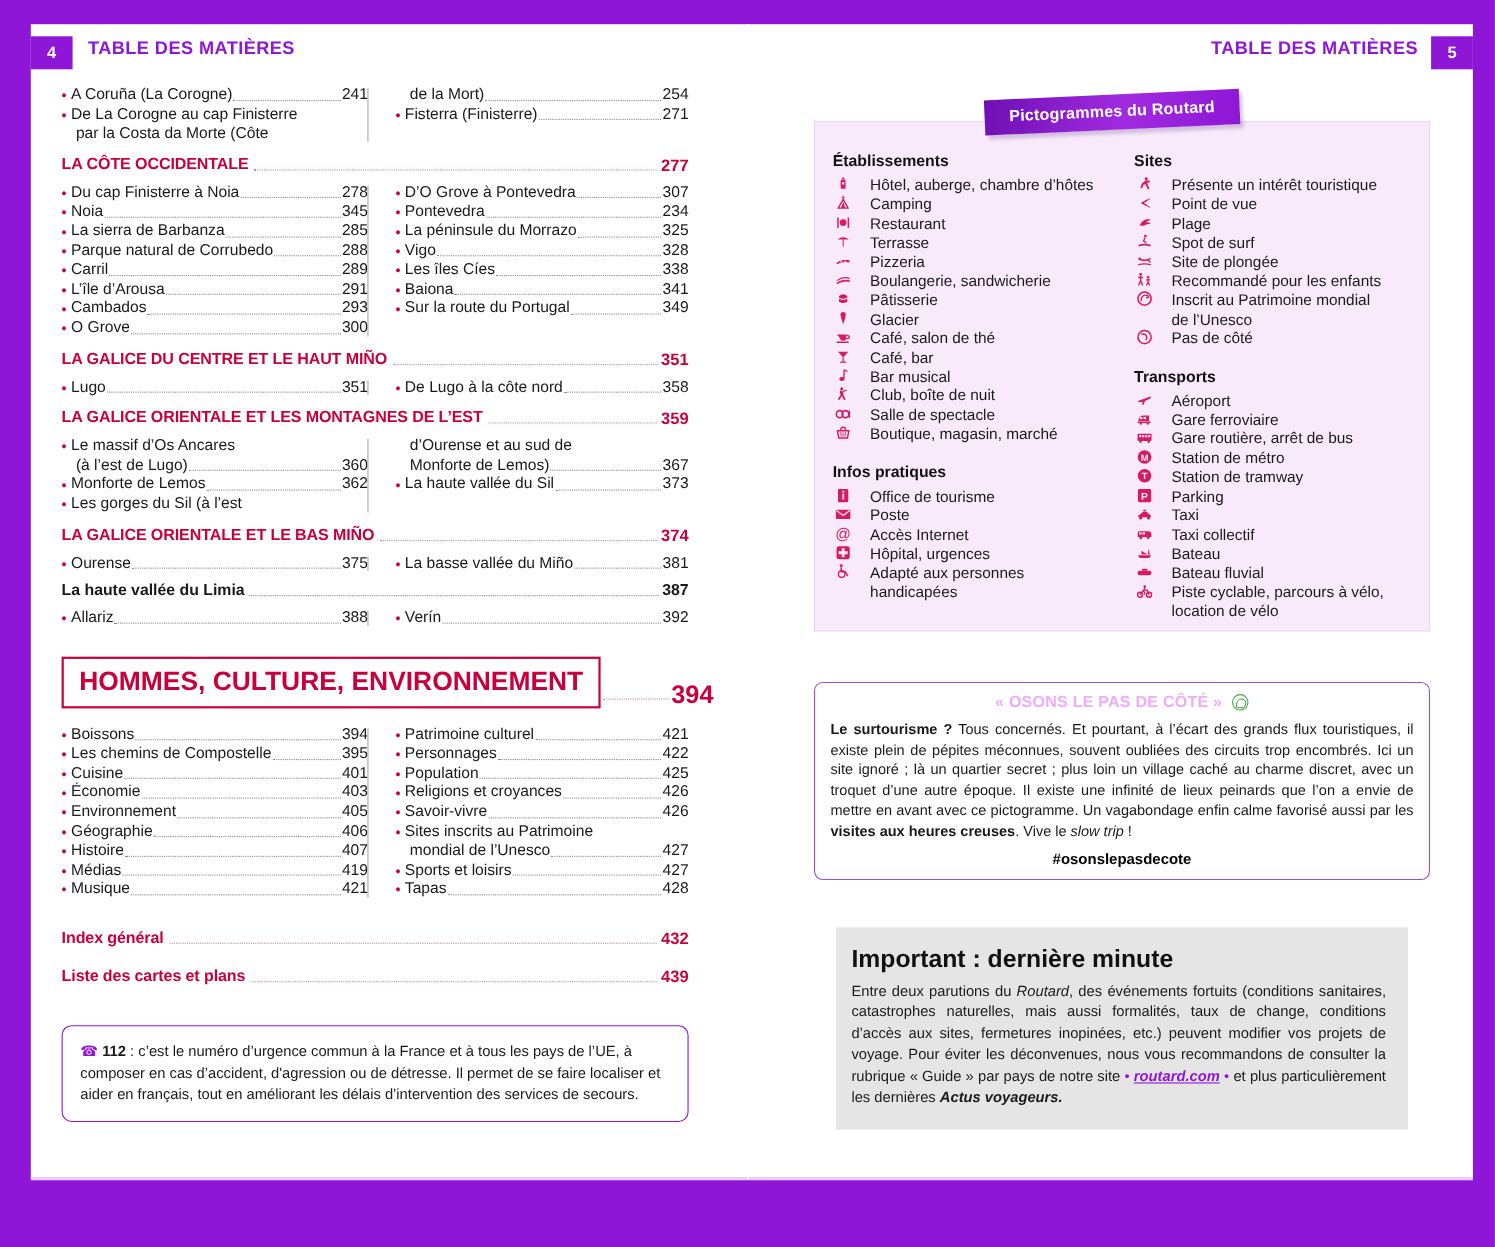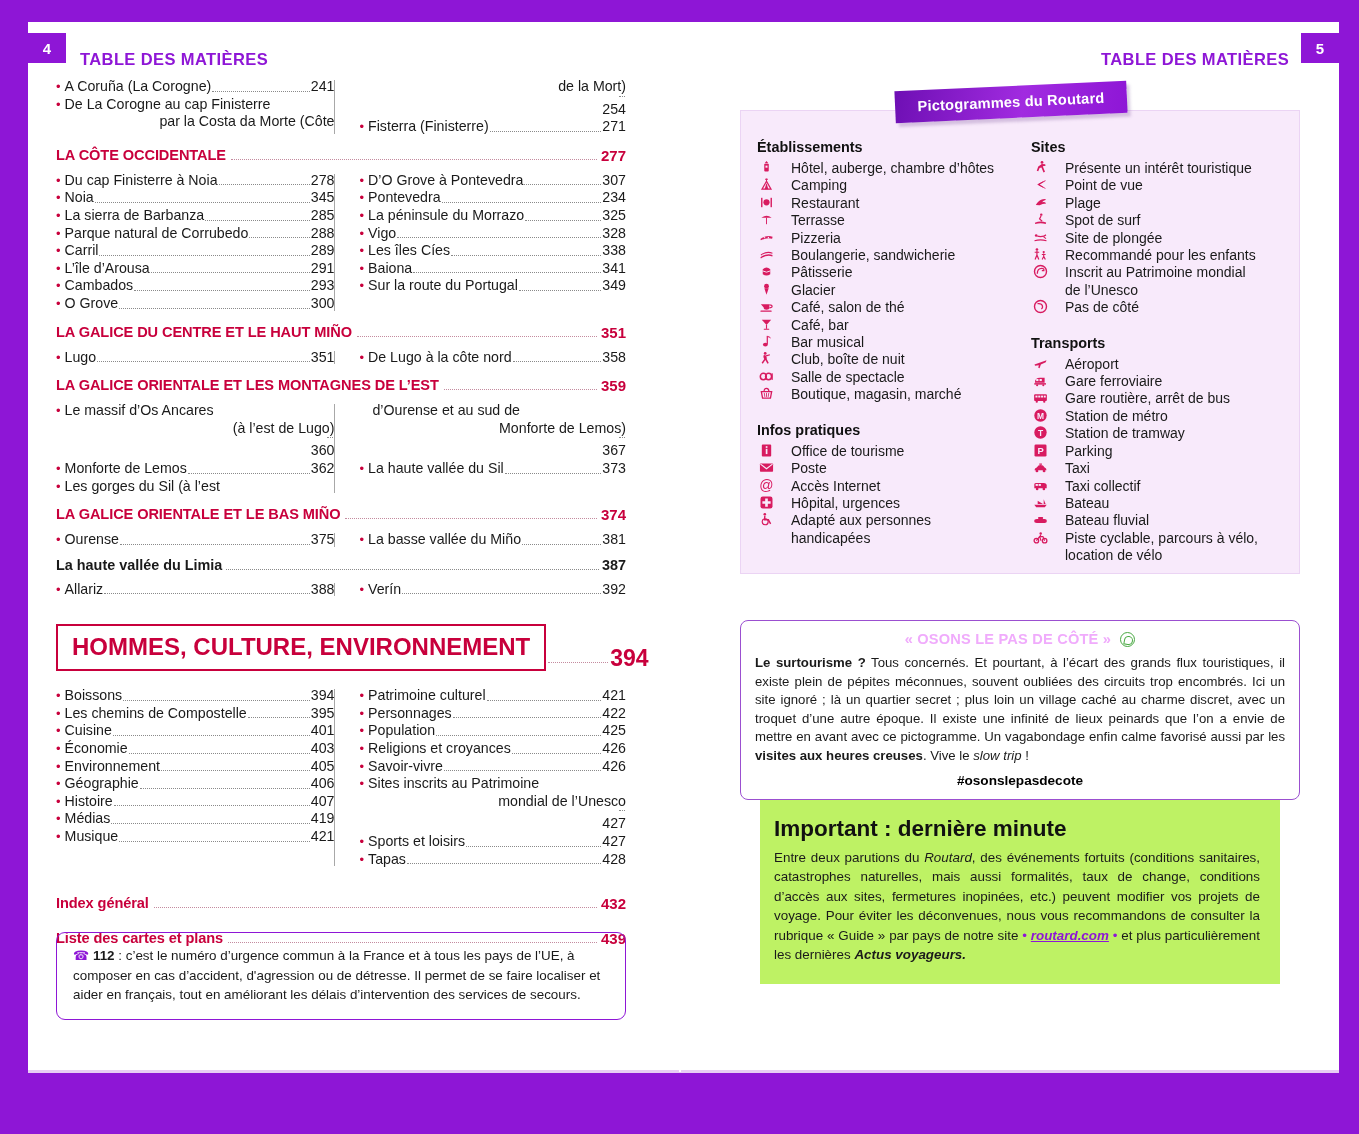--- a/index.html
+++ b/index.html
@@ -27,21 +27,21 @@
 
   
   .pgnum{
     position:absolute; width:38px; height:30px; background:#8E16D6;
     color:#fff; font-weight:bold; font-size:15px;
     display:flex; align-items:center; justify-content:center;
   }
   .pgnum.left{ left:28px; top:33px; }
   .pgnum.right{ left:1301px; top:33px; }
   .hdr-title{
-    position:absolute; top:50px; color:#8E16D6; font-weight:bold;
+    position:absolute; top:35px; color:#8E16D6; font-weight:bold;
     font-size:16.5px; letter-spacing:.4px;
   }
   .hdr-title.left{ left:80px; }
   .hdr-title.right{ left:1101px; }
 
   
   .toc{ position:absolute; left:56px; top:78px; width:570px; }
   .two-col{ display:flex; }
   .col{ width:279px; }
   .col.c2{ margin-left:12px; padding-left:12px; }
@@ -54,21 +54,21 @@
     line-height:17.6px; white-space:nowrap;
   }
   .entry .bullet{ color:#C8003C; margin-right:4px; font-size:13px; line-height:17.6px;}
   .entry .txt{ line-height:17.6px; }
   .entry .dots{
     flex:1 1 auto; border-bottom:1.4px dotted #8a8a8a;
     margin:0 1px 4px 1px; min-width:6px; height:1px;
   }
   .entry .pg{ line-height:17.6px; }
   .entry.nolead{ padding-left:13px; }
-  .entry.cont{ padding-left:13px;flex-direction:column; }
+  .entry.cont{ padding-left:13px; }
 
   .section{
     display:flex; align-items:flex-end; color:#C8003C; font-weight:bold;
     font-size:14.6px; line-height:19px; white-space:nowrap;
     margin:10px 0 7px 0;
   }
   .section .txt{ letter-spacing:-0.1px; }
   .section .dots{
     flex:1 1 auto; border-bottom:1.6px dotted #c48b9f;
     margin:0 4px 5px 5px; height:1px;
@@ -168,22 +168,22 @@
   .osons p{
     margin:0; font-size:13.2px; line-height:18.6px; text-align:justify;
     color:#1a1a1a;
   }
   .osons .hash{
     margin-top:7px; text-align:center; font-weight:bold; font-size:13.6px;
   }
 
   
   .important{
-    position:absolute; left:760px; top:800px; width:520px;
-    background:#bef264; padding:16px 20px 20px 14px;
+    position:absolute; left:760px; top:843px; width:520px;
+    background:#e5e5e5; padding:16px 20px 20px 14px;
   }
   .important h2{
     margin:0 0 6px 0; font-size:22.5px; font-weight:bold; color:#111;
   }
   .important p{
     margin:0; font-size:13.4px; line-height:19.4px; text-align:justify;
     color:#1a1a1a;
   }
   .important .site{ color:#8E16D6; font-style:italic; font-weight:bold; }
   .important .dotsep{ color:#8E16D6; }

